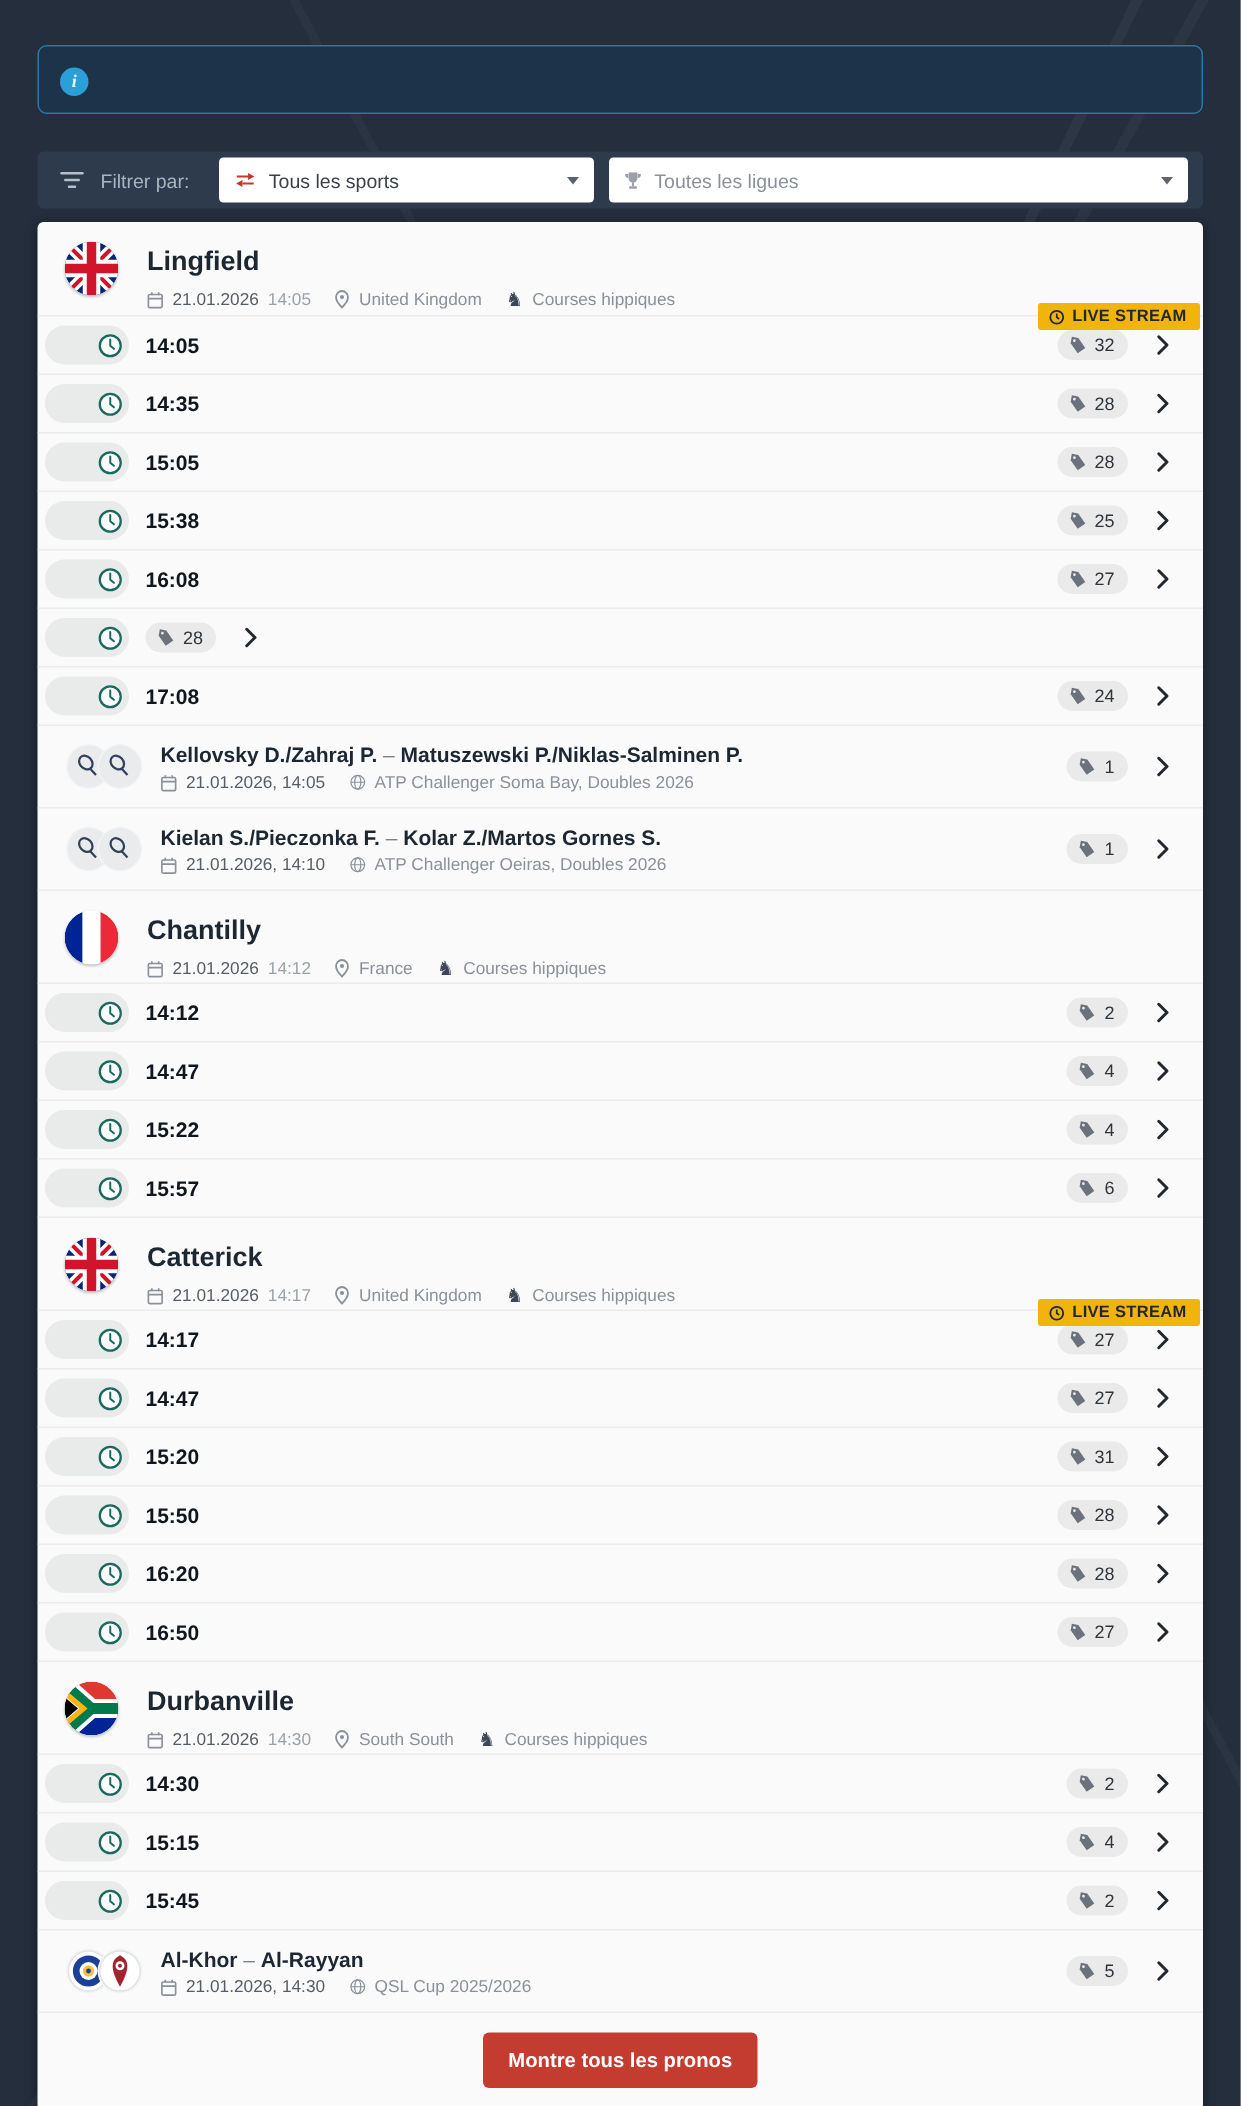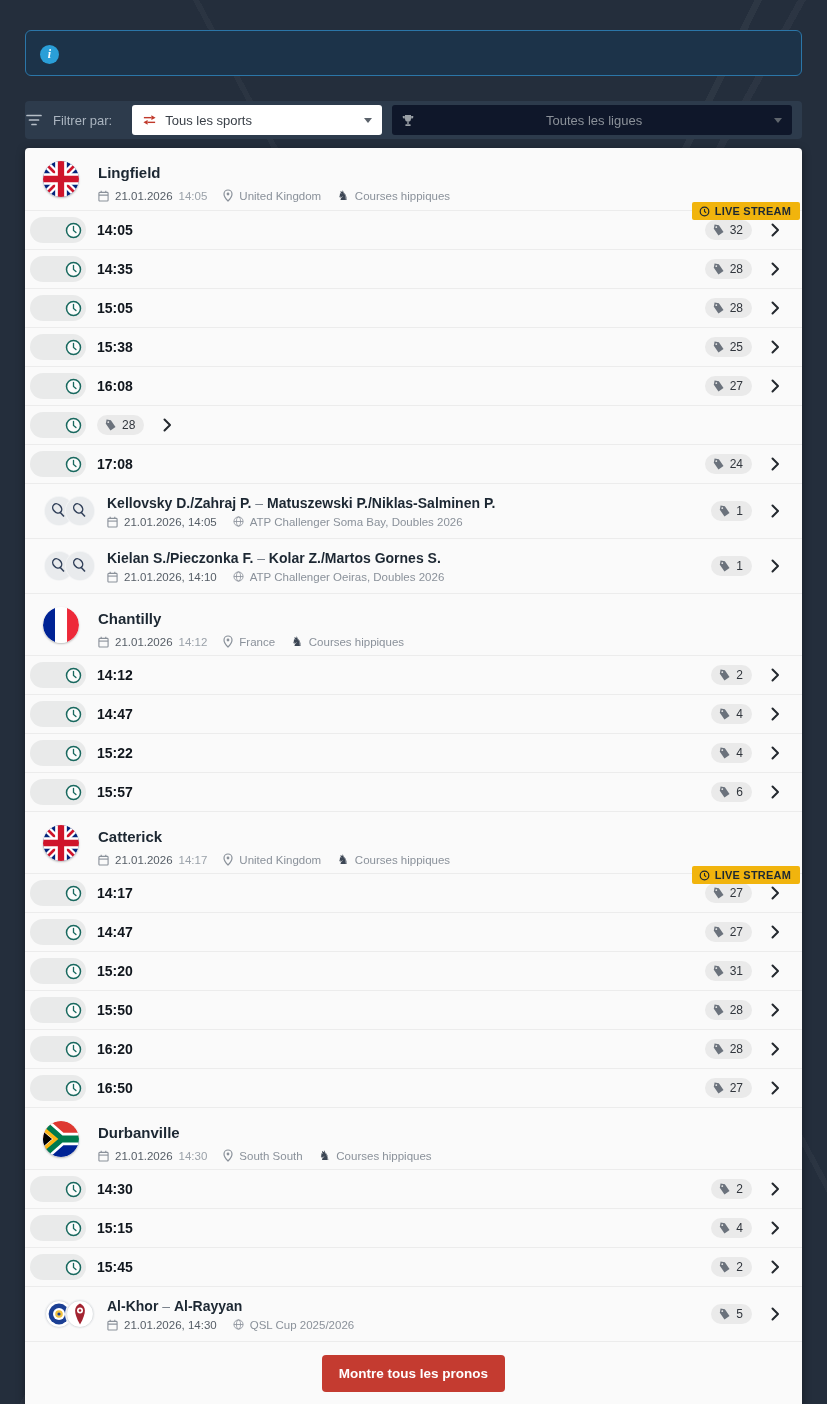--- a/index.html
+++ b/index.html
@@ -14,41 +14,41 @@
   .banner{position:absolute;left:25px;top:30px;width:777px;box-sizing:border-box;
     background:#1c3349;border:1px solid #2b76a8;border-radius:6px;
     padding:11px 16px 11px 14px;display:flex;gap:12px;align-items:flex-start;}
   .info-icon{width:19px;height:19px;border-radius:50%;background:#2a9fd8;color:#fff;
     font-size:12px;font-weight:bold;font-family:"Liberation Serif",serif;font-style:italic;
     display:flex;align-items:center;justify-content:center;flex:none;margin-top:3px;}
   .banner-text{font-size:13.5px;line-height:1.5;color:#c2cdd8;}
   .banner-text b{color:#e6edf3;}
   
   .filterbar{position:absolute;left:25px;top:101px;width:777px;height:38px;box-sizing:border-box;
-    background:#2d3b4c;border-radius:4px;display:flex;align-items:center;padding:0 10px 0 0;gap:10px;}
+    background:#2d3b4c;border-radius:4px;display:flex;align-items:center;padding:0 10px 0 14px;gap:10px;}
   .filter-label{font-size:13px;color:#aab4bf;margin-right:10px;white-space:nowrap;}
   .select{height:30px;border-radius:3px;display:flex;align-items:center;box-sizing:border-box;
     padding:0 10px;gap:8px;cursor:pointer;}
   .select .val{font-size:13px;flex:1;white-space:nowrap;overflow:hidden;}
   .select.sports{background:#ffffff;width:250px;}
   .select.sports .val{color:#3a4048;}
-  .select.leagues{background:#0f172a;flex:1;text-align:center;}
+  .select.leagues{background:#ffffff;flex:1;}
   .select.leagues .val{color:#8b9199;}
   .caret{width:0;height:0;border-left:4.5px solid transparent;border-right:4.5px solid transparent;
     border-top:5.5px solid #5b626b;flex:none;}
   .select.leagues .caret{border-top-color:#5f656d;}
   
   .card{position:absolute;left:25px;top:148px;width:777px;background:#fafafa;border-radius:4px;
     overflow:hidden;box-shadow:0 2px 8px rgba(0,0,0,.4);}
   .sec:first-child .sec-head{border-top:none;}
   .sec-head{position:relative;display:flex;gap:19px;padding:13px 16px 0 18px;height:62px;
     box-sizing:border-box;border-top:1px solid #ececec;align-items:flex-start;cursor:pointer;}
   .flag{width:36px;height:36px;border-radius:50%;flex:none;overflow:hidden;box-shadow:0 1px 2px rgba(0,0,0,.25);}
   .flag svg{display:block;}
-  .title{font-size:15px;font-weight:bold;color:#1c2732;margin:3px 0 8px;}
+  .title{font-size:18px;font-weight:bold;color:#1c2732;margin:3px 0 8px;}
   .meta{display:flex;align-items:center;gap:6px;font-size:11.5px;color:#8a919a;white-space:nowrap;}
   .meta .date{color:#555d66;}
   .meta .mtime{color:#9aa1a9;}
   .meta .gap{margin-left:10px;}
   .meta .mi{display:inline-flex;align-items:center;}
   .meta .horse{color:#3c4654;font-size:13px;line-height:11px;}
   .live-badge{position:absolute;top:10px;right:2px;background:#f1b40d;color:#1d2833;
     font-size:11px;font-weight:bold;letter-spacing:.2px;padding:3px 9px 3px 7px;border-radius:2px;
     display:flex;align-items:center;gap:5px;margin-top:44px;}
   .race-row{display:flex;align-items:center;height:38px;border-top:1px solid #ececec;

